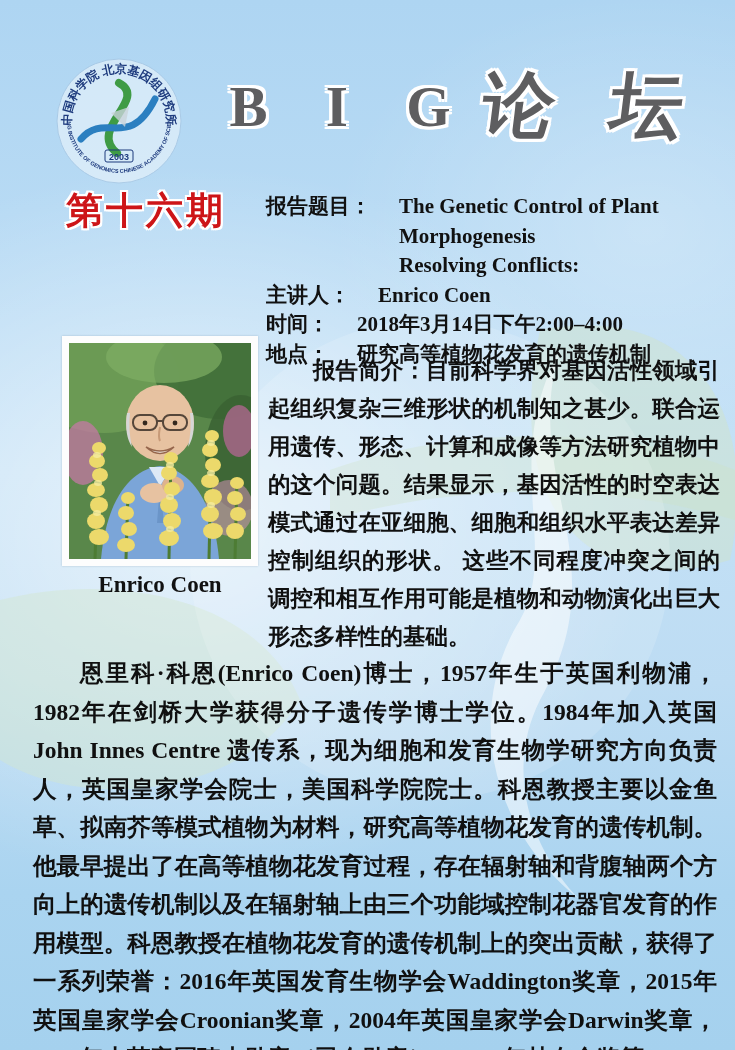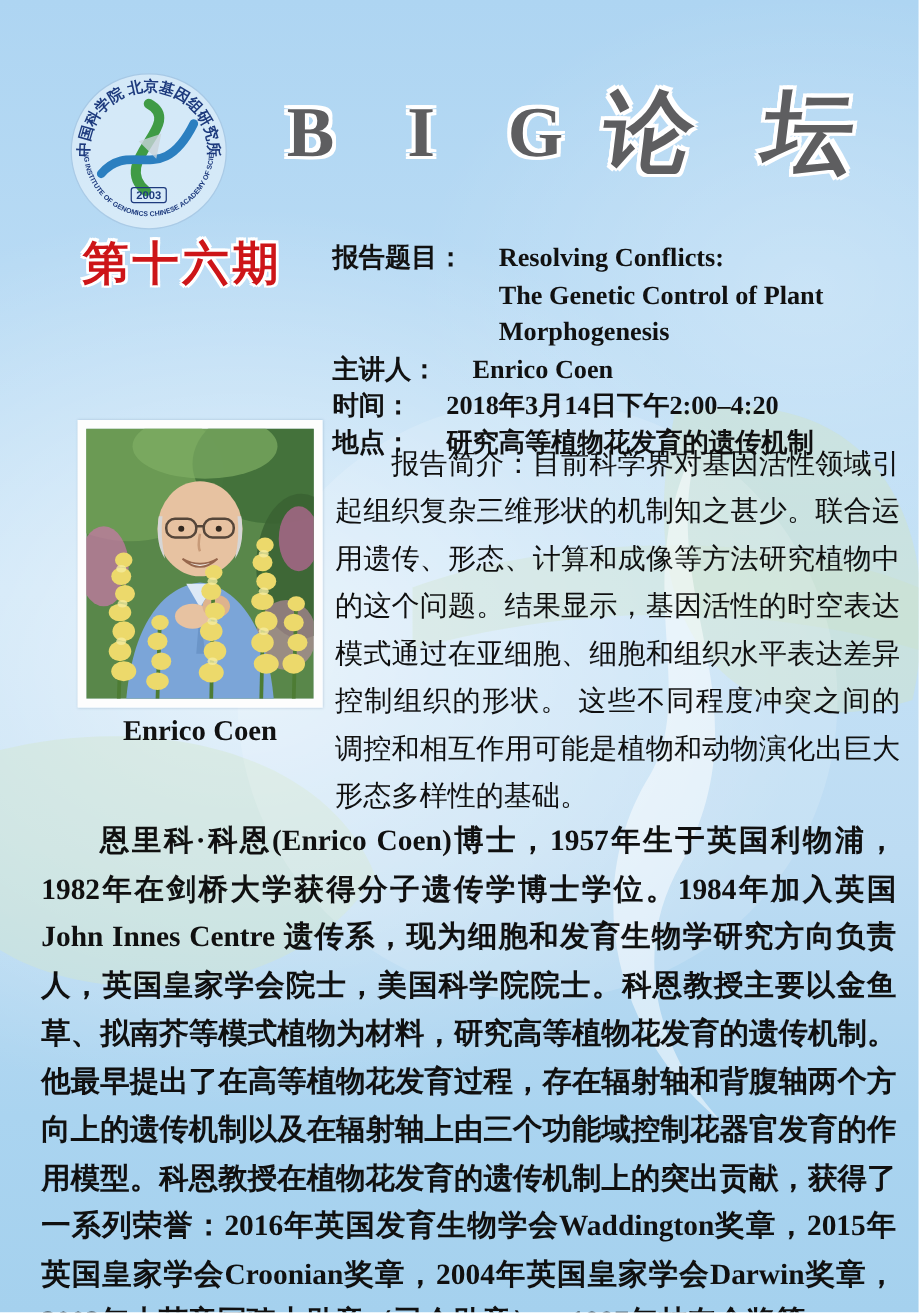--- a/index.html
+++ b/index.html
@@ -38,21 +38,21 @@
 
   
   .photo-card{position:absolute;left:62px;top:336px;width:182px;height:216px;
     border:7px solid #fdfdfd;box-shadow:0 0 2px rgba(90,120,150,.35);}
   .photo-card svg{display:block;width:182px;height:216px;}
   .caption{position:absolute;left:62px;top:572px;width:196px;text-align:center;
     font-weight:bold;font-size:23px;color:#111;}
 
   
   .abstract{position:absolute;left:268px;top:352px;width:452px;margin:0;
-    font-weight:normal;font-size:22.5px;line-height:38px;color:#101010;
+    font-weight:bold;font-size:22.5px;line-height:38px;color:#101010;
     text-align:justify;text-indent:2em;}
   .bio{position:absolute;left:33px;top:654px;width:684px;margin:0;
     font-weight:bold;font-size:23.5px;line-height:38.5px;color:#101010;
     text-align:justify;text-indent:2em;}
 </style>
 </head>
 <body>
 
 <div class="poster">
 
@@ -88,31 +88,31 @@
   </div>
 
   <h1 class="title"><span class="t-latin">B I G</span><span class="t-cn">论 坛</span></h1>
 
   <div class="issue">第十六期</div>
 
   <div class="info">
     <div class="info-row">
       <span class="info-label">报告题目：</span>
       <span class="info-value">
+        <div>The Genetic Control of Plant Morphogenesis</div>
         <div>Resolving Conflicts:</div>
-        <div>The Genetic Control of Plant Morphogenesis</div>
       </span>
     </div>
     <div class="info-row">
       <span class="info-label">主讲人：</span>
       <span class="info-value">Enrico Coen</span>
     </div>
     <div class="info-row">
       <span class="info-label">时间：</span>
-      <span class="info-value">2018年3月14日下午2:00–4:20</span>
+      <span class="info-value">2018年3月14日下午2:00–4:00</span>
     </div>
     <div class="info-row">
       <span class="info-label">地点：</span>
       <span class="info-value">研究高等植物花发育的遗传机制</span>
     </div>
   </div>
 
   <div class="photo-card">
     <svg viewBox="0 0 182 216">
       <rect width="182" height="216" fill="#59874a"></rect>

